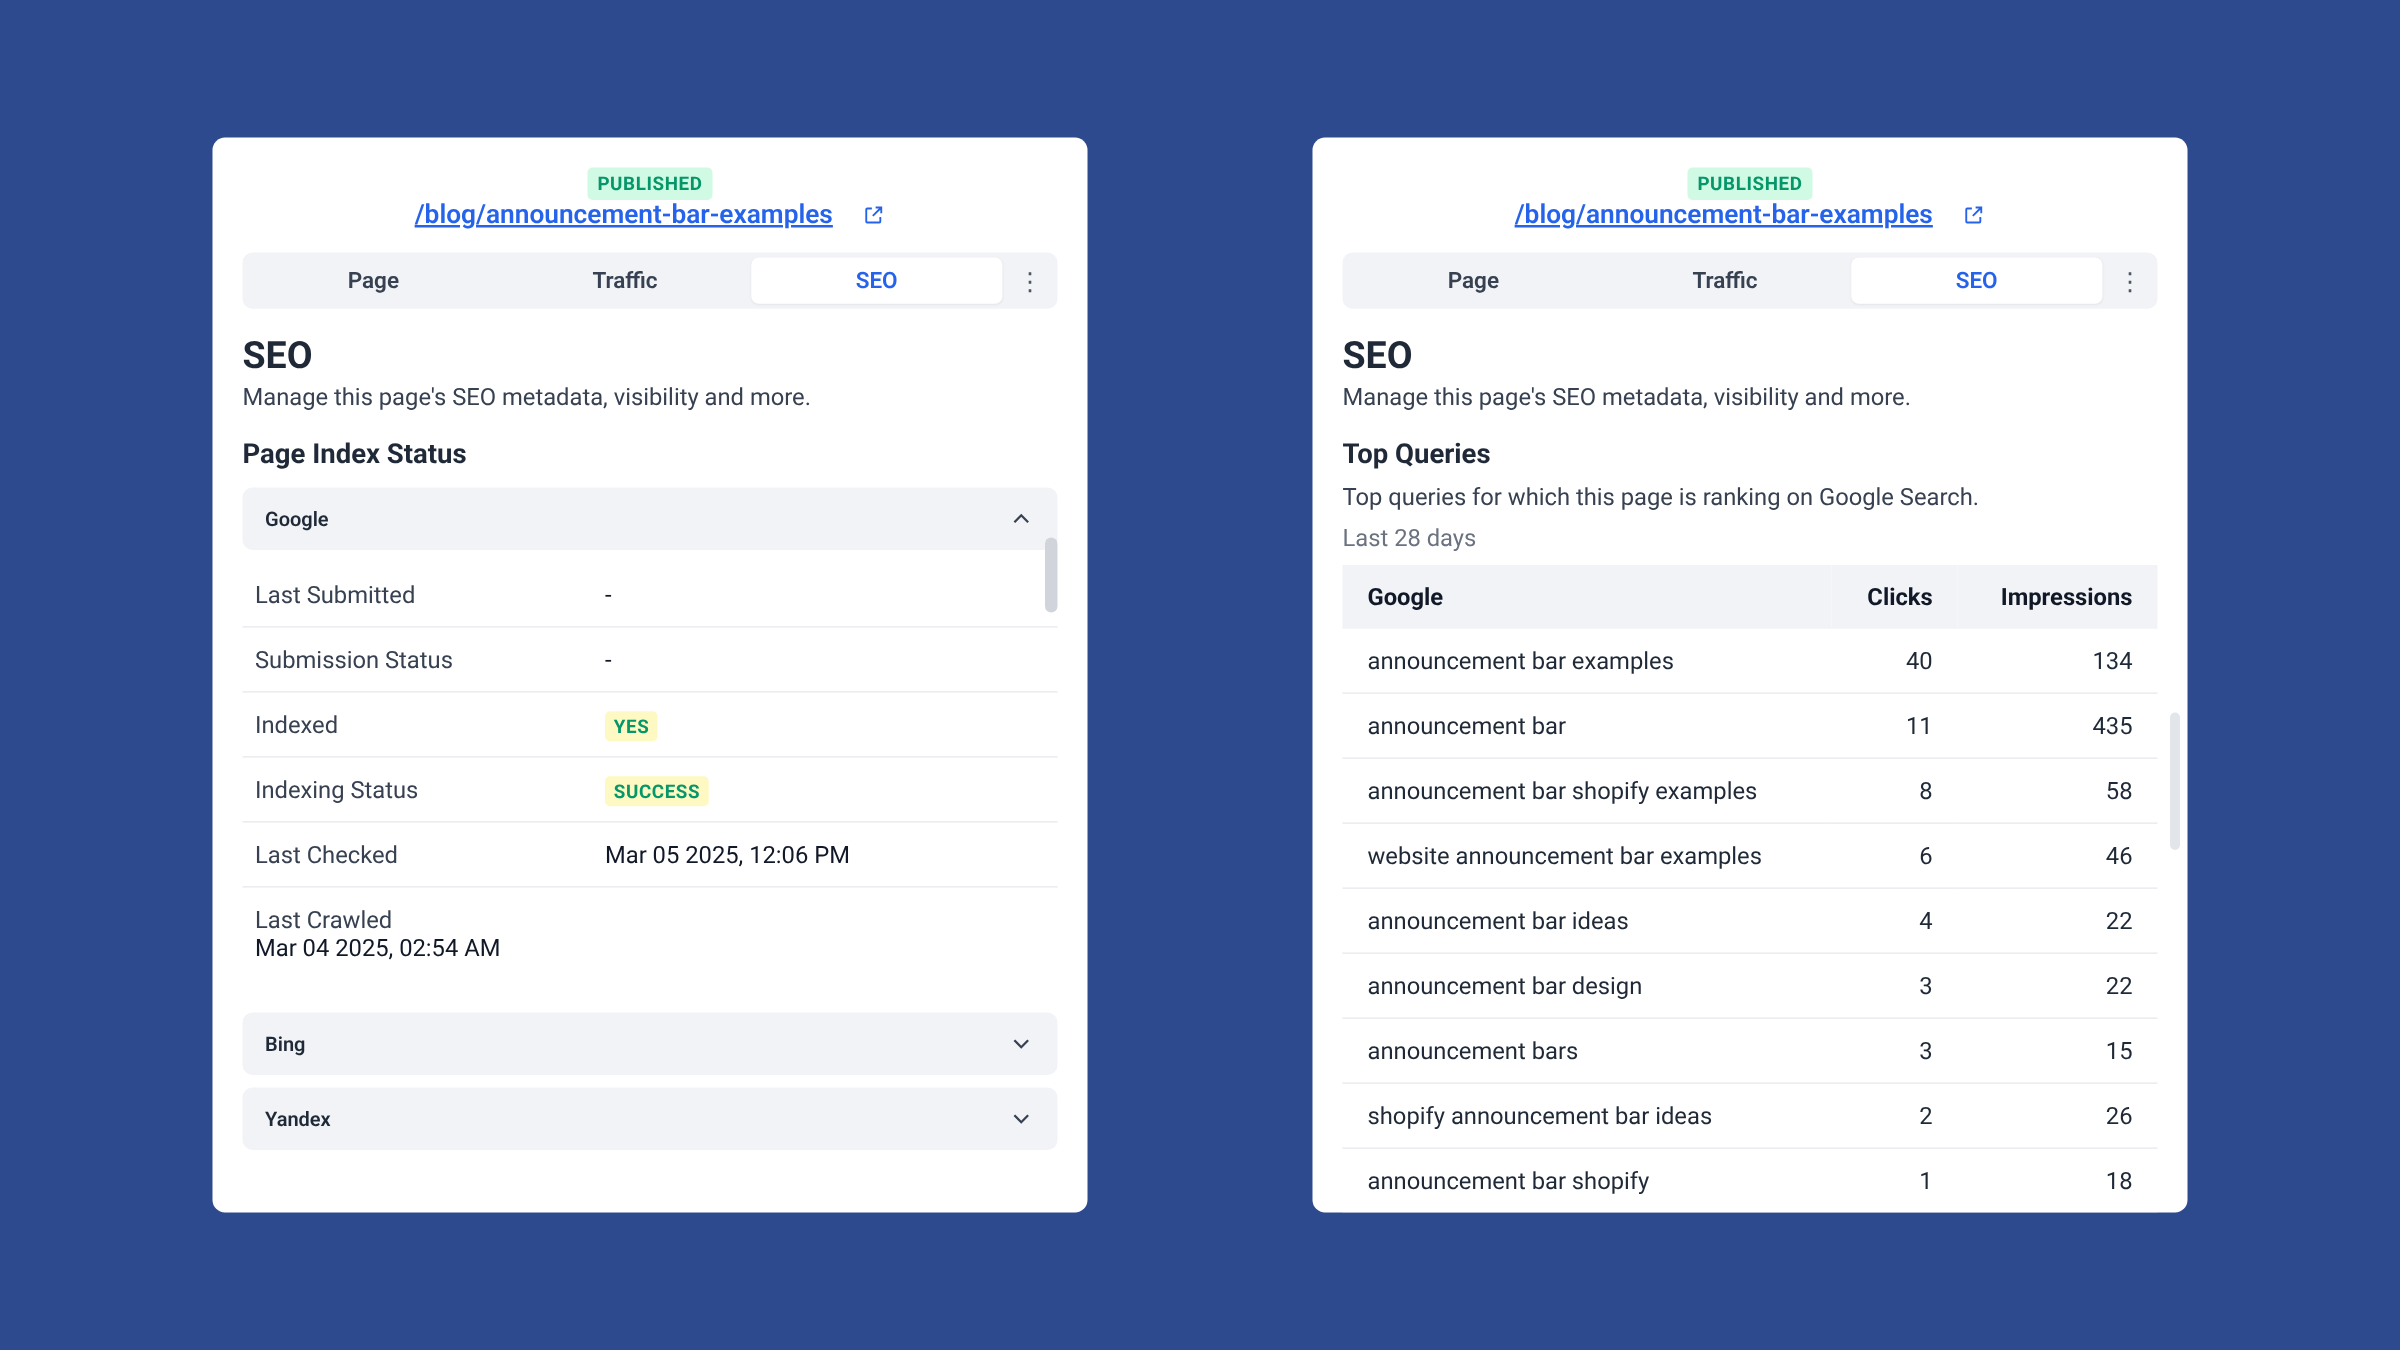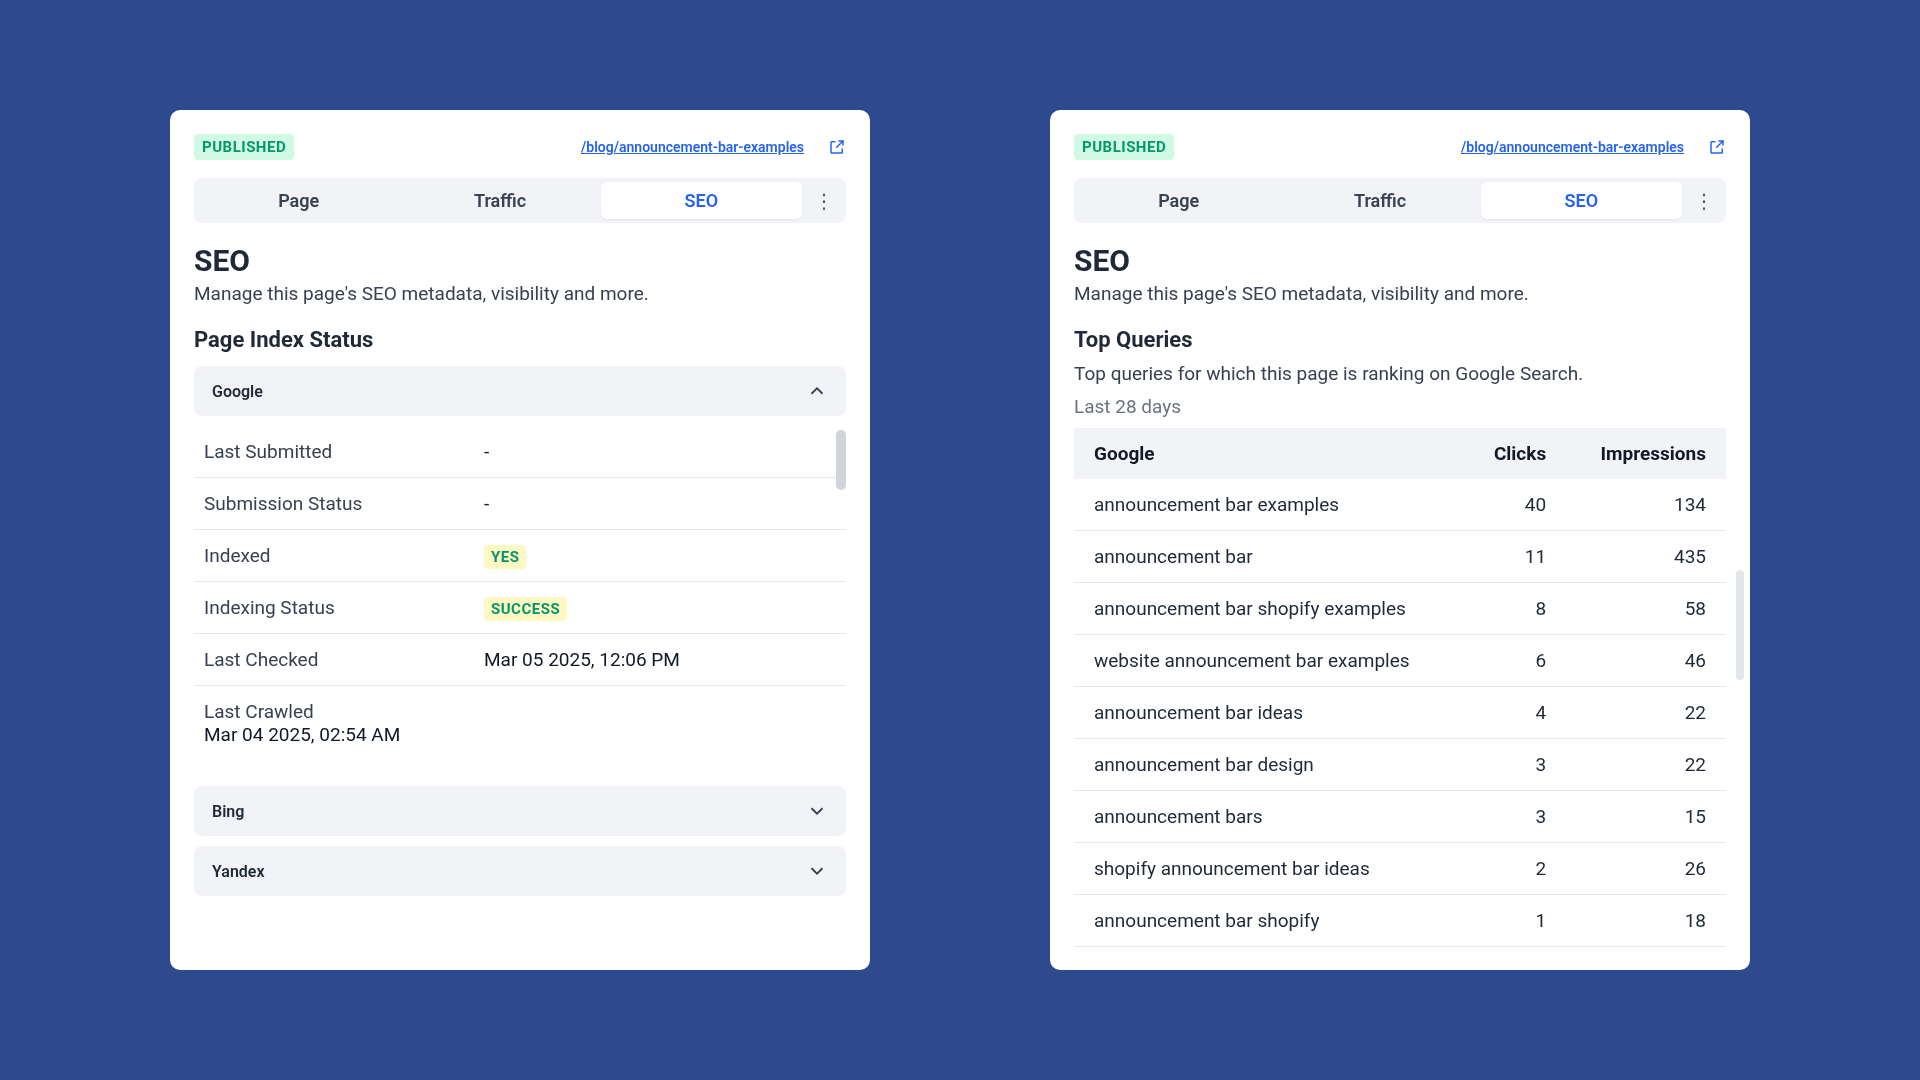--- a/index.html
+++ b/index.html
@@ -25,38 +25,39 @@
     padding: 24px;
     overflow: hidden;
     color: #1f2937;
     position: relative;
   }
   .card-header {
     display: flex;
     justify-content: space-between;
     align-items: center;
     margin-bottom: 18px;
+    flex-direction: column;
   }
   .badge-published {
     background: #d1fae5;
     color: #059669;
     font-weight: 700;
     font-size: 15px;
     letter-spacing: 0.5px;
     padding: 4px 8px;
     border-radius: 4px;
   }
   .url-link {
     display: flex;
     align-items: center;
     gap: 24px;
     color: #2563eb;
     text-decoration: underline;
     font-weight: 600;
-    font-size: 14px;
+    font-size: 21px;
     cursor: pointer;
   }
   .external-icon {
     width: 18px;
     height: 18px;
     stroke: #2563eb;
     fill: none;
     stroke-width: 2;
   }
   .tabbar {

